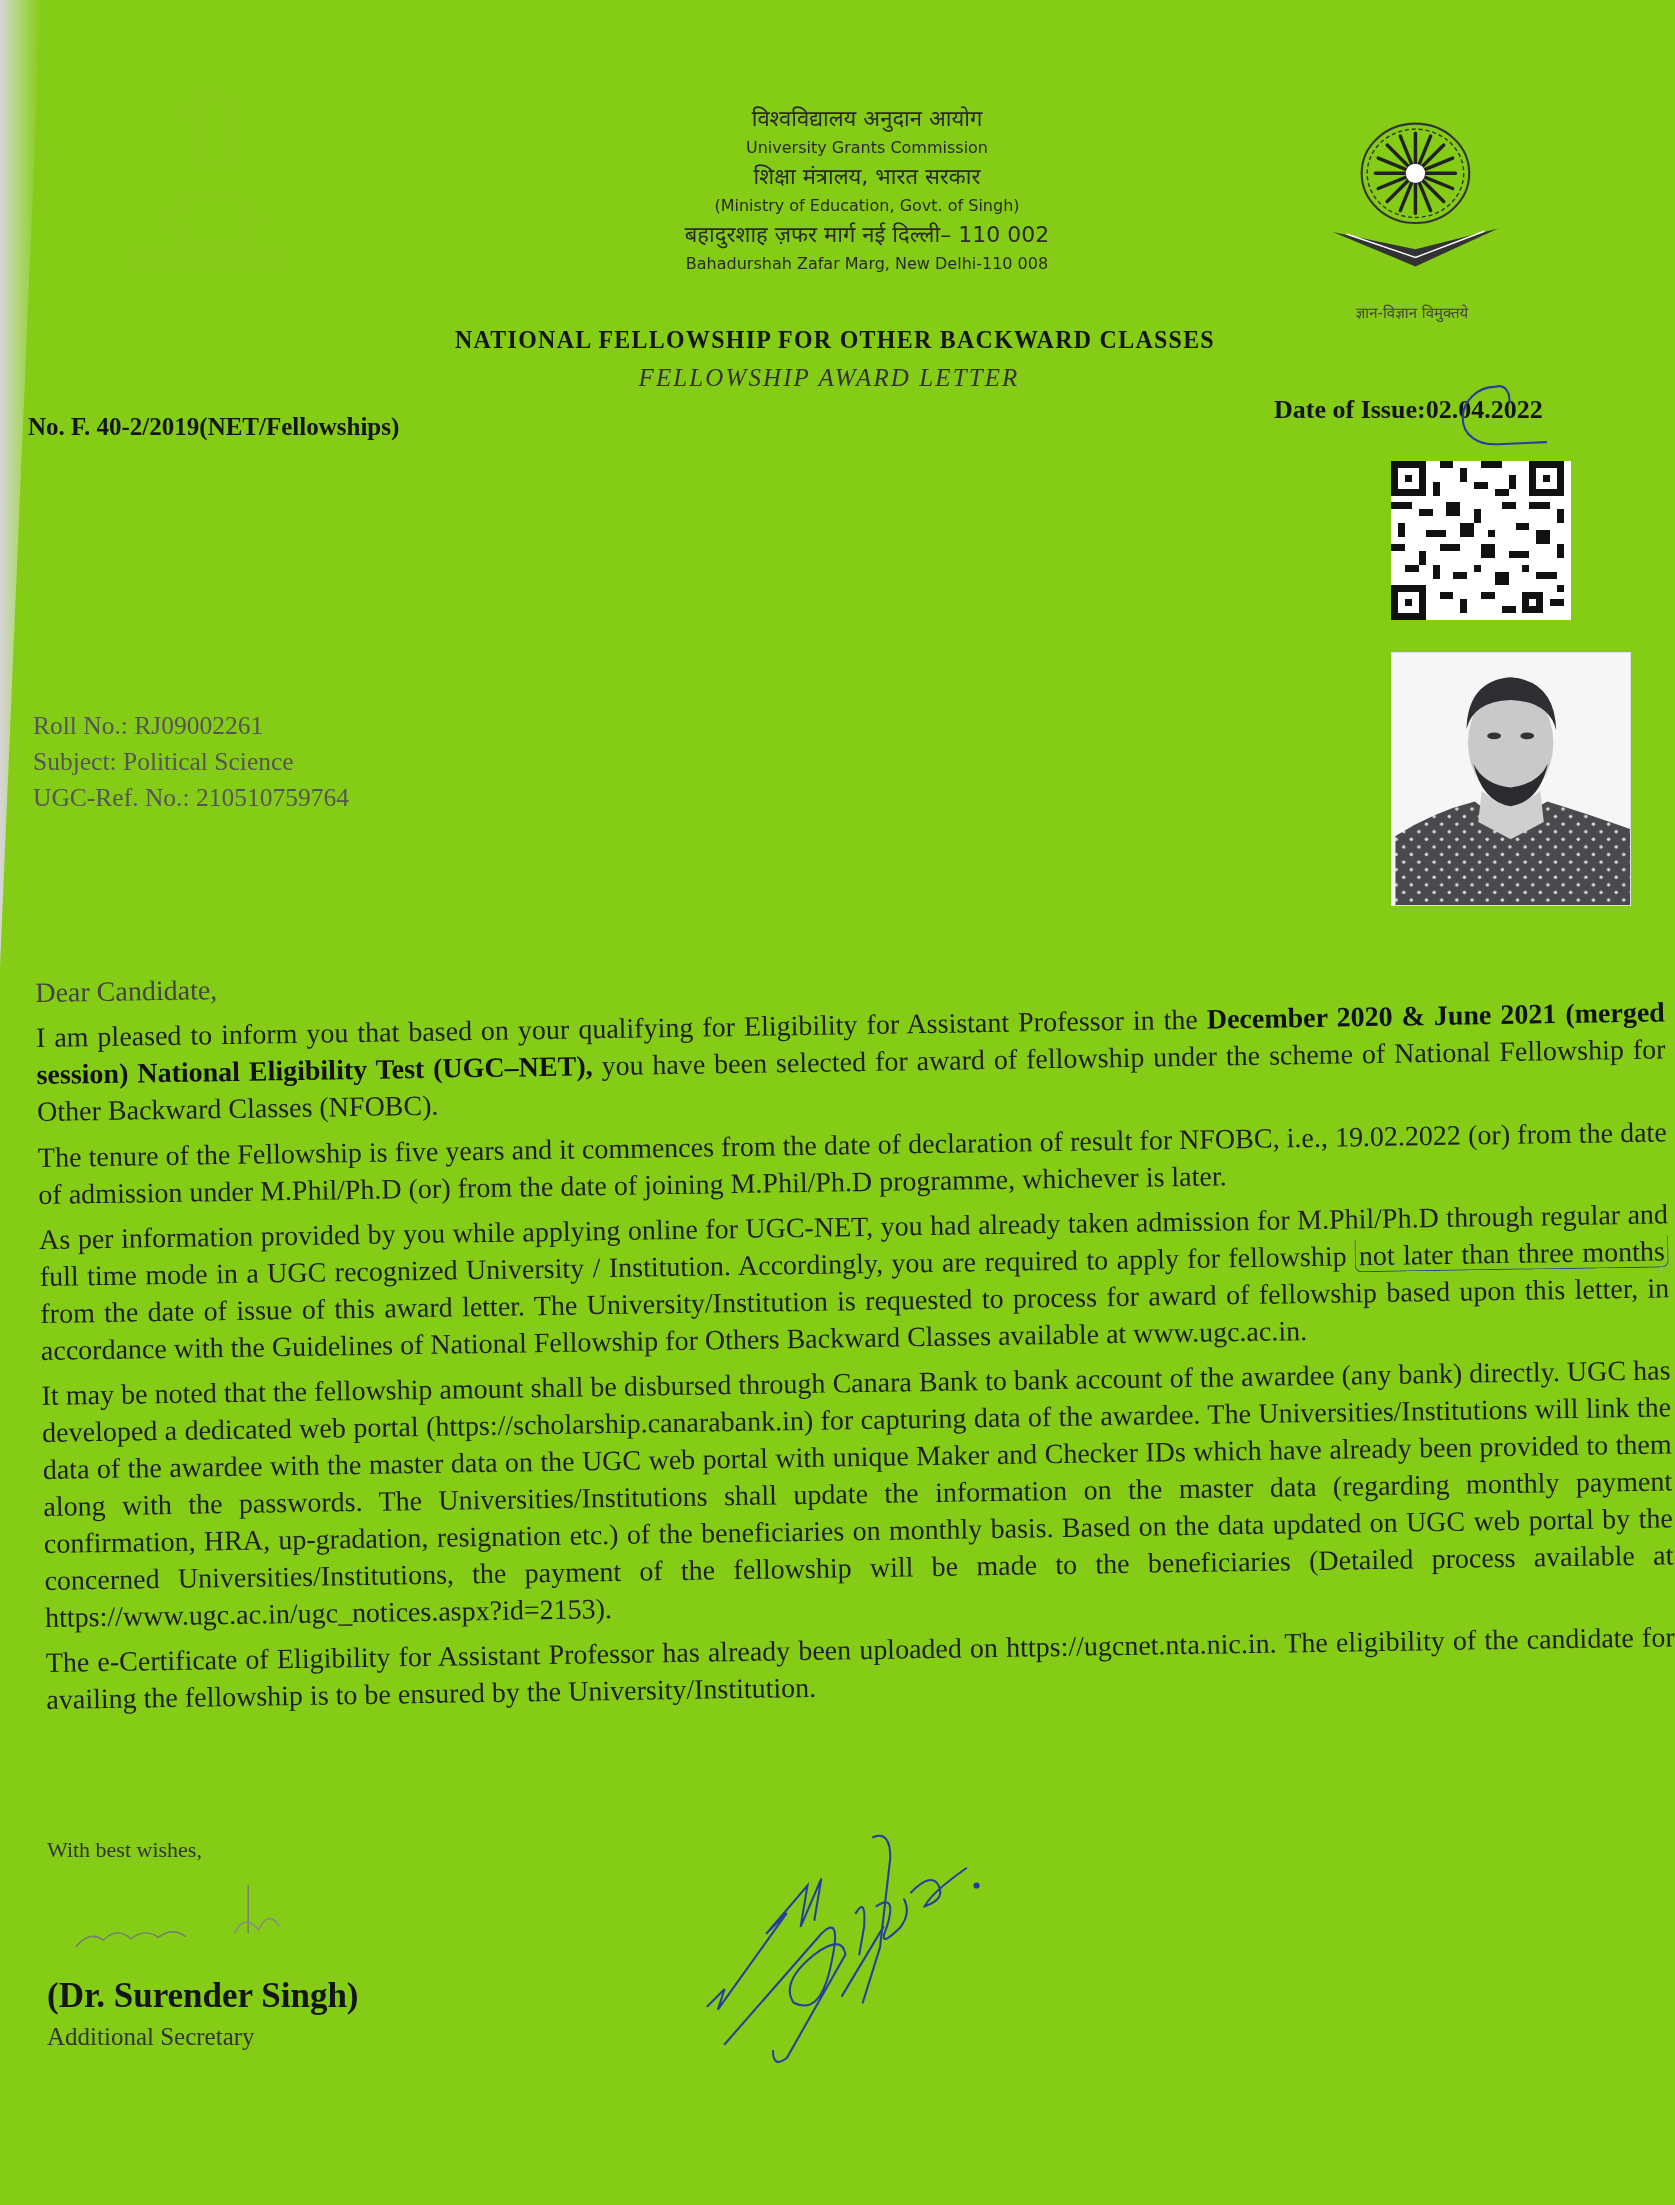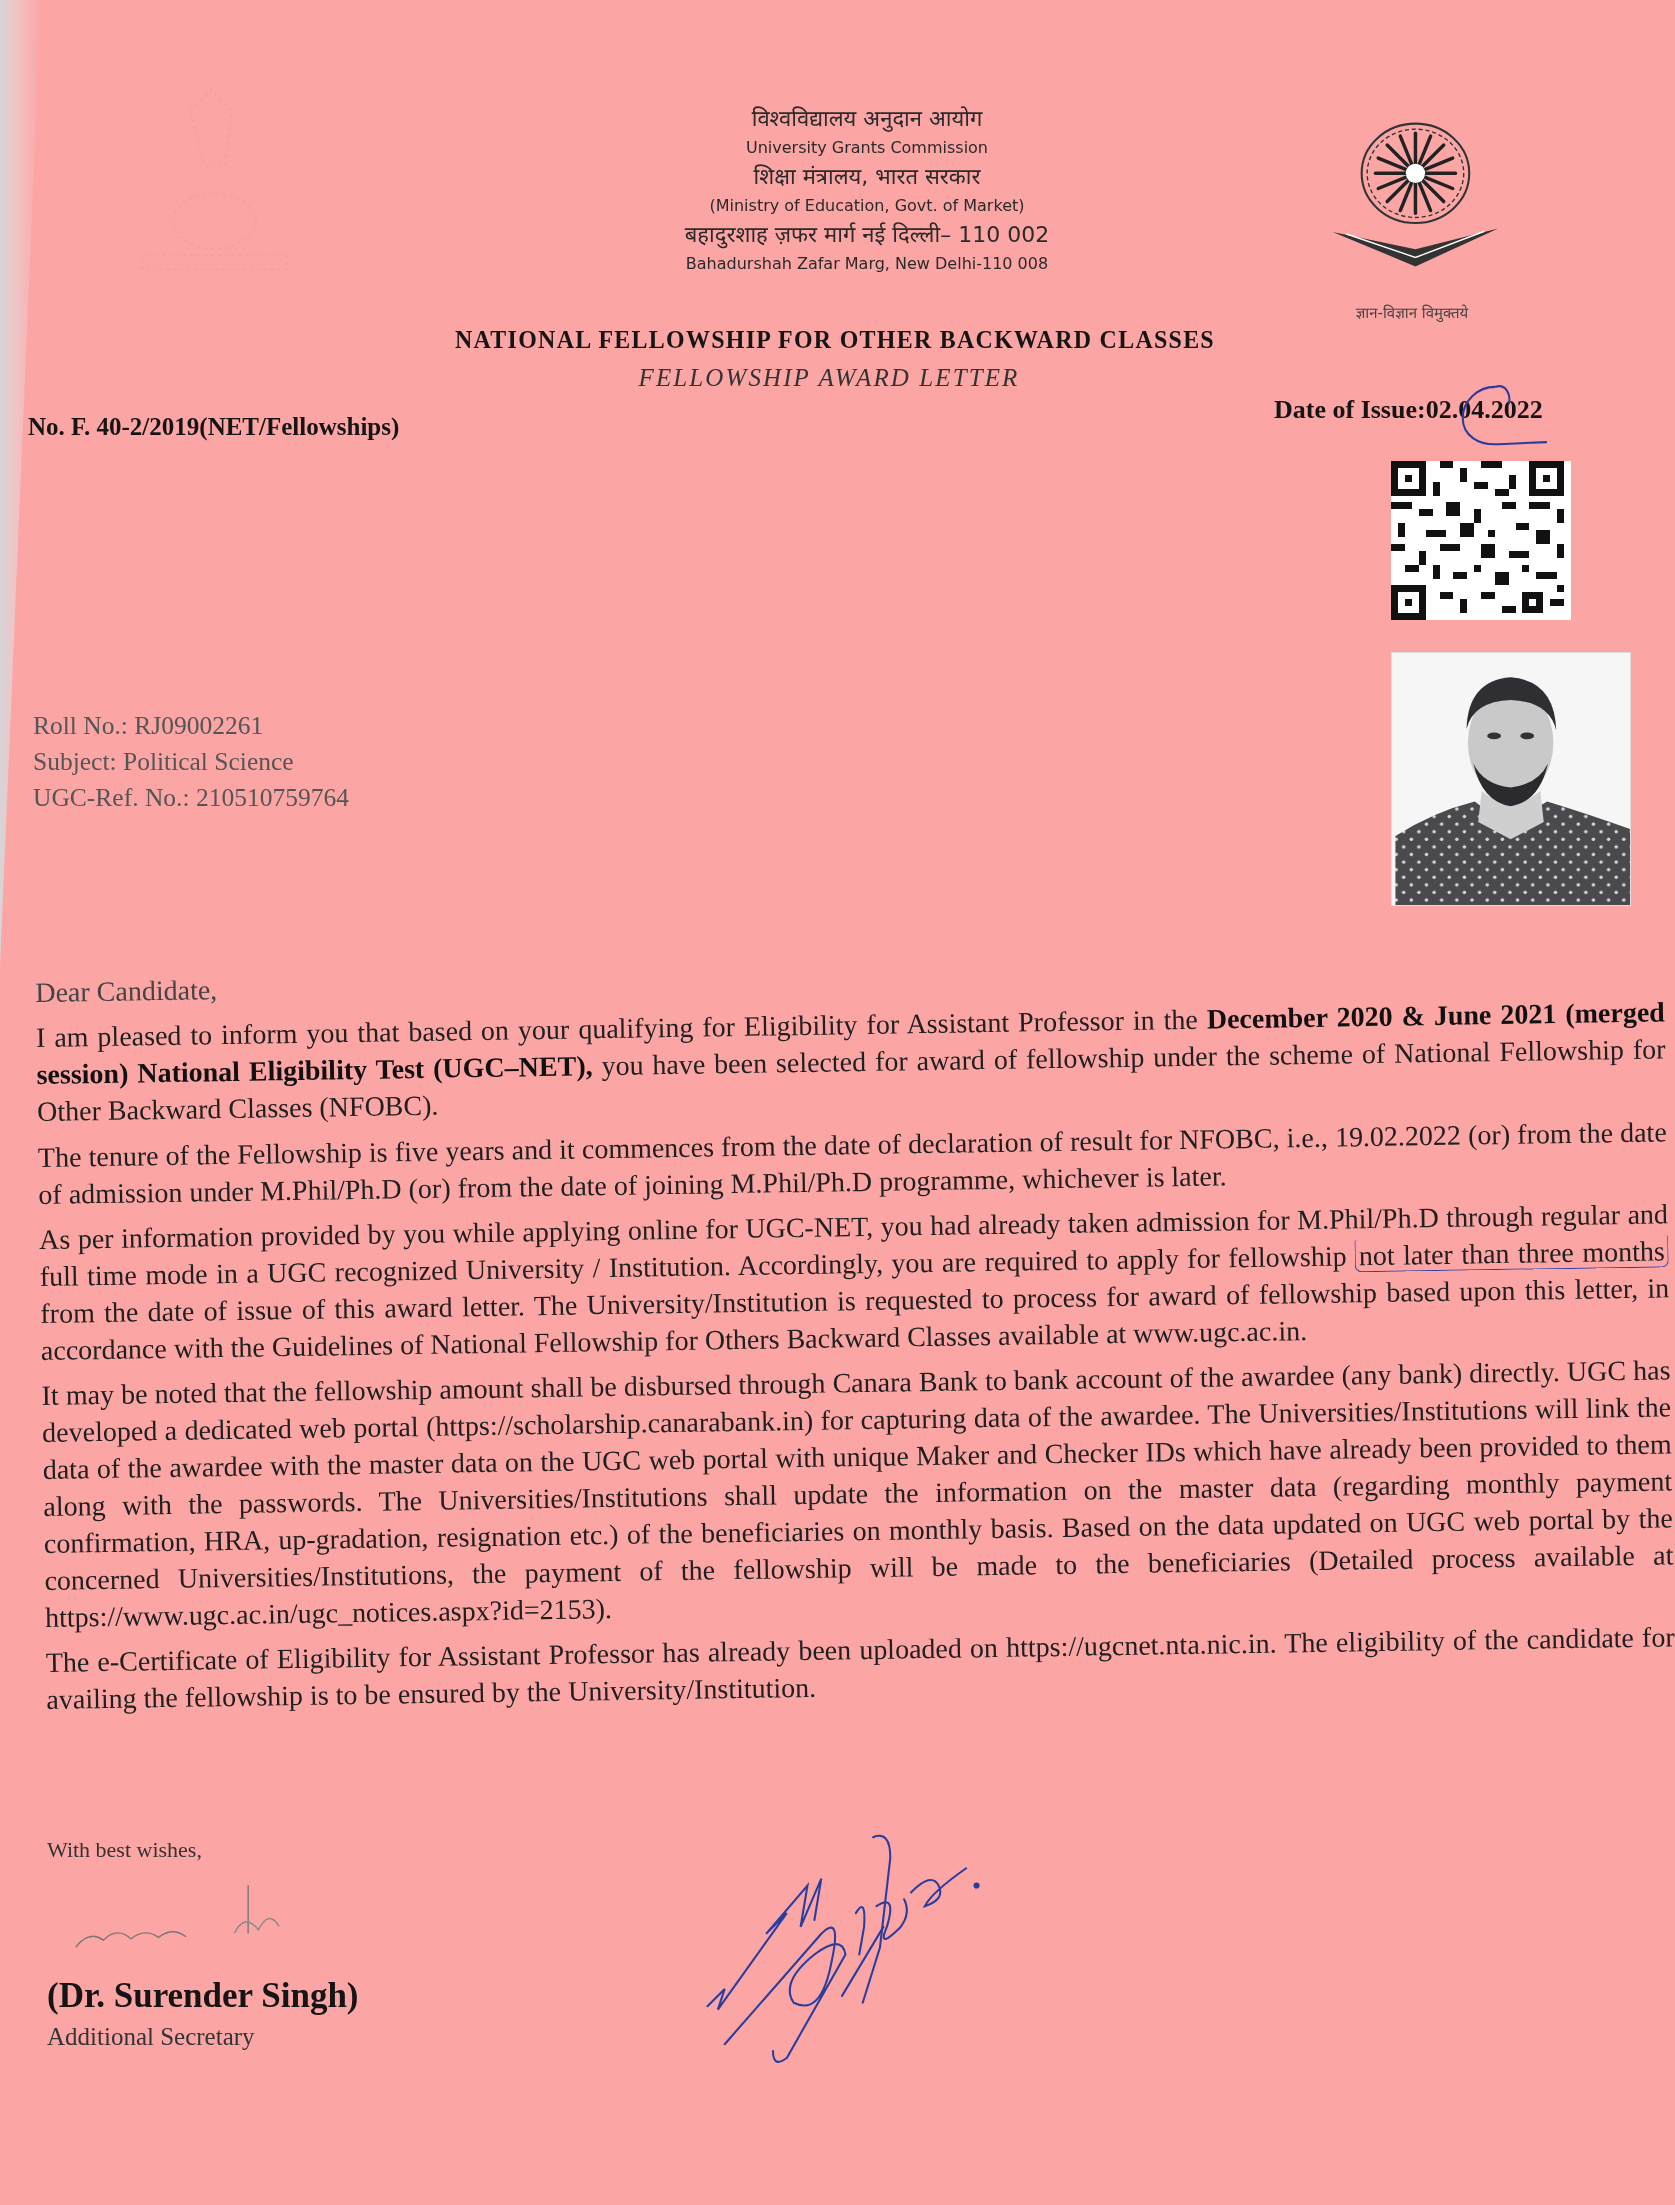--- a/index.html
+++ b/index.html
@@ -3,21 +3,21 @@
 <meta charset="utf-8">
 <style>
   html, body { margin: 0; padding: 0; }
   body {
     width: 1676px; height: 2205px; overflow: hidden;
     background: #fefefe;
     font-family: "Liberation Serif", "DejaVu Serif", serif;
     color: #1a1a1a;
     position: relative;
   }
-  .page { position: absolute; left: 0; top: 0; width: 1676px; height: 2205px; background: #fca5a5; }
+  .page { position: absolute; left: 0; top: 0; width: 1676px; height: 2205px; background: #84cc16; }
   .edge-shadow {
     position: absolute; left: 0; top: 0; width: 41px; height: 967px;
     background: linear-gradient(90deg, #d8d4d8 0%, rgba(230,226,230,0.5) 40%, rgba(255,255,255,0) 100%);
     clip-path: polygon(0 0, 100% 0, 0 100%);
   }
   .watermark {
     position: absolute; left: 135px; top: 83px; width: 159px; height: 200px;
     opacity: 0.12;
   }
   
@@ -115,21 +115,21 @@
   <svg class="watermark" viewBox="0 0 230 290">
     <path d="M80 40 L110 10 L140 40 L130 120 L100 120 Z" fill="none" stroke="#c77" stroke-width="3" stroke-dasharray="4 6"></path>
     <ellipse cx="115" cy="200" rx="60" ry="40" fill="none" stroke="#c77" stroke-width="3" stroke-dasharray="4 6"></ellipse>
     <rect x="10" y="250" width="210" height="20" fill="none" stroke="#c77" stroke-width="3" stroke-dasharray="4 6"></rect>
   </svg>
 
   <div class="header-block">
     <div class="line hi">विश्वविद्यालय अनुदान आयोग</div>
     <div class="line">University Grants Commission</div>
     <div class="line hi">शिक्षा मंत्रालय, भारत सरकार</div>
-    <div class="line">(Ministry of Education, Govt. of Market)</div>
+    <div class="line">(Ministry of Education, Govt. of Singh)</div>
     <div class="line hi">बहादुरशाह ज़फर मार्ग नई दिल्ली– 110 002</div>
     <div class="line">Bahadurshah Zafar Marg, New Delhi-110 008</div>
   </div>
 
   <svg class="logo" viewBox="0 0 290 260">
     <ellipse cx="150" cy="100" rx="78" ry="72" fill="none" stroke="#333" stroke-width="3"></ellipse>
     <ellipse cx="150" cy="100" rx="70" ry="64" fill="none" stroke="#333" stroke-width="2" stroke-dasharray="6 4"></ellipse>
     <g stroke="#222" stroke-width="5" stroke-linecap="round">
       <line x1="150" y1="100" x2="150" y2="42"></line>
         <line x1="150" y1="100" x2="150" y2="158"></line>

